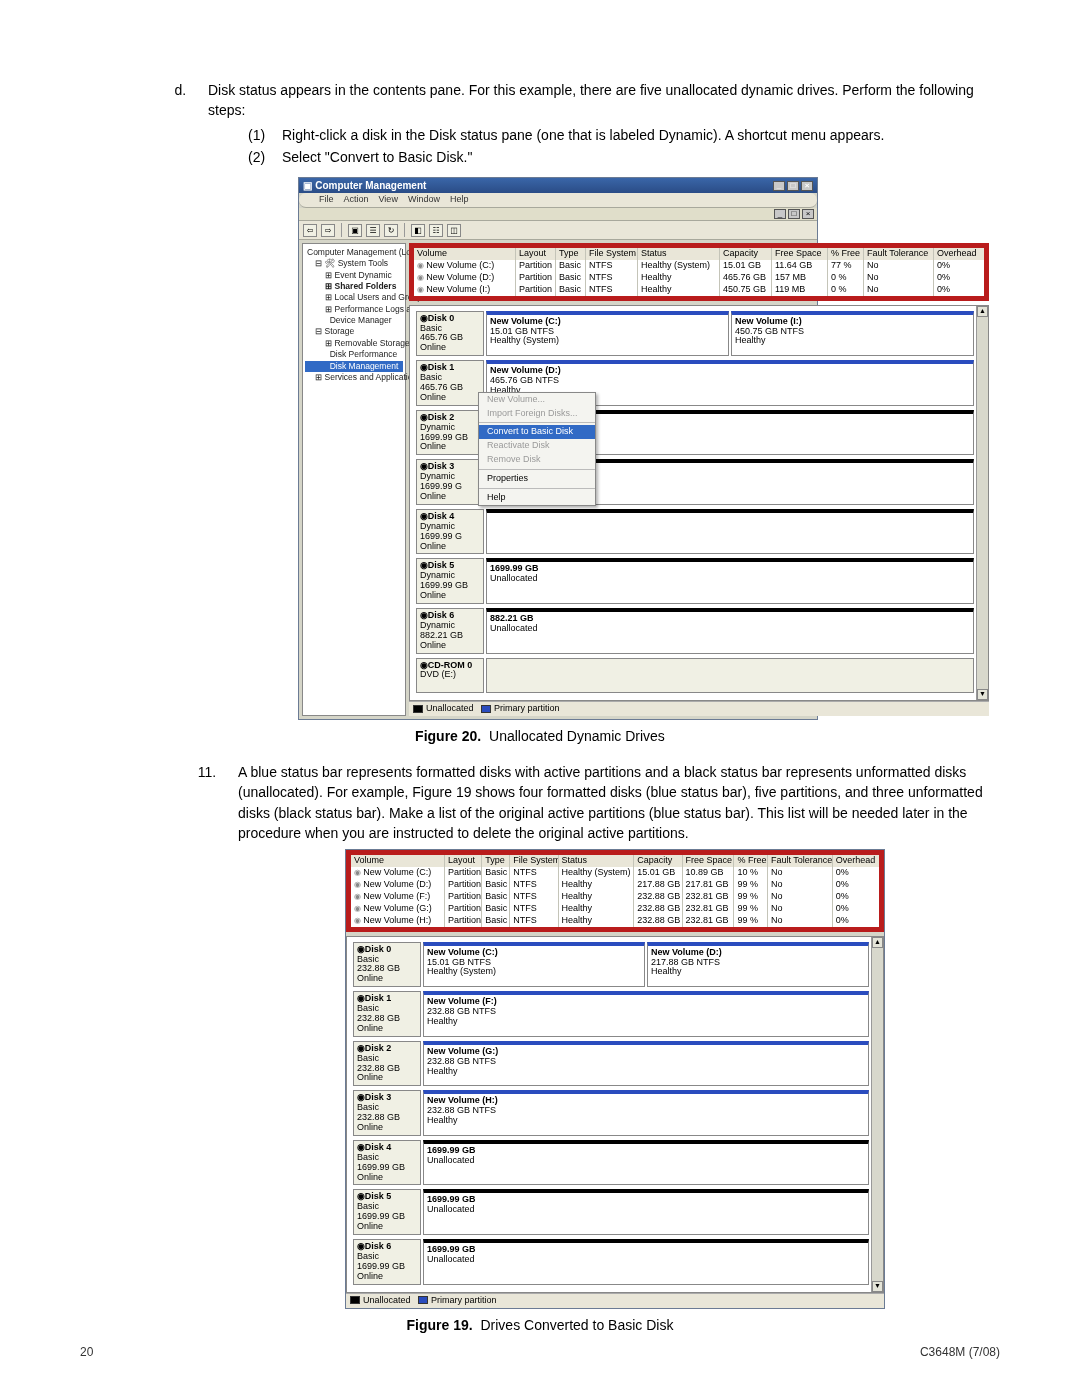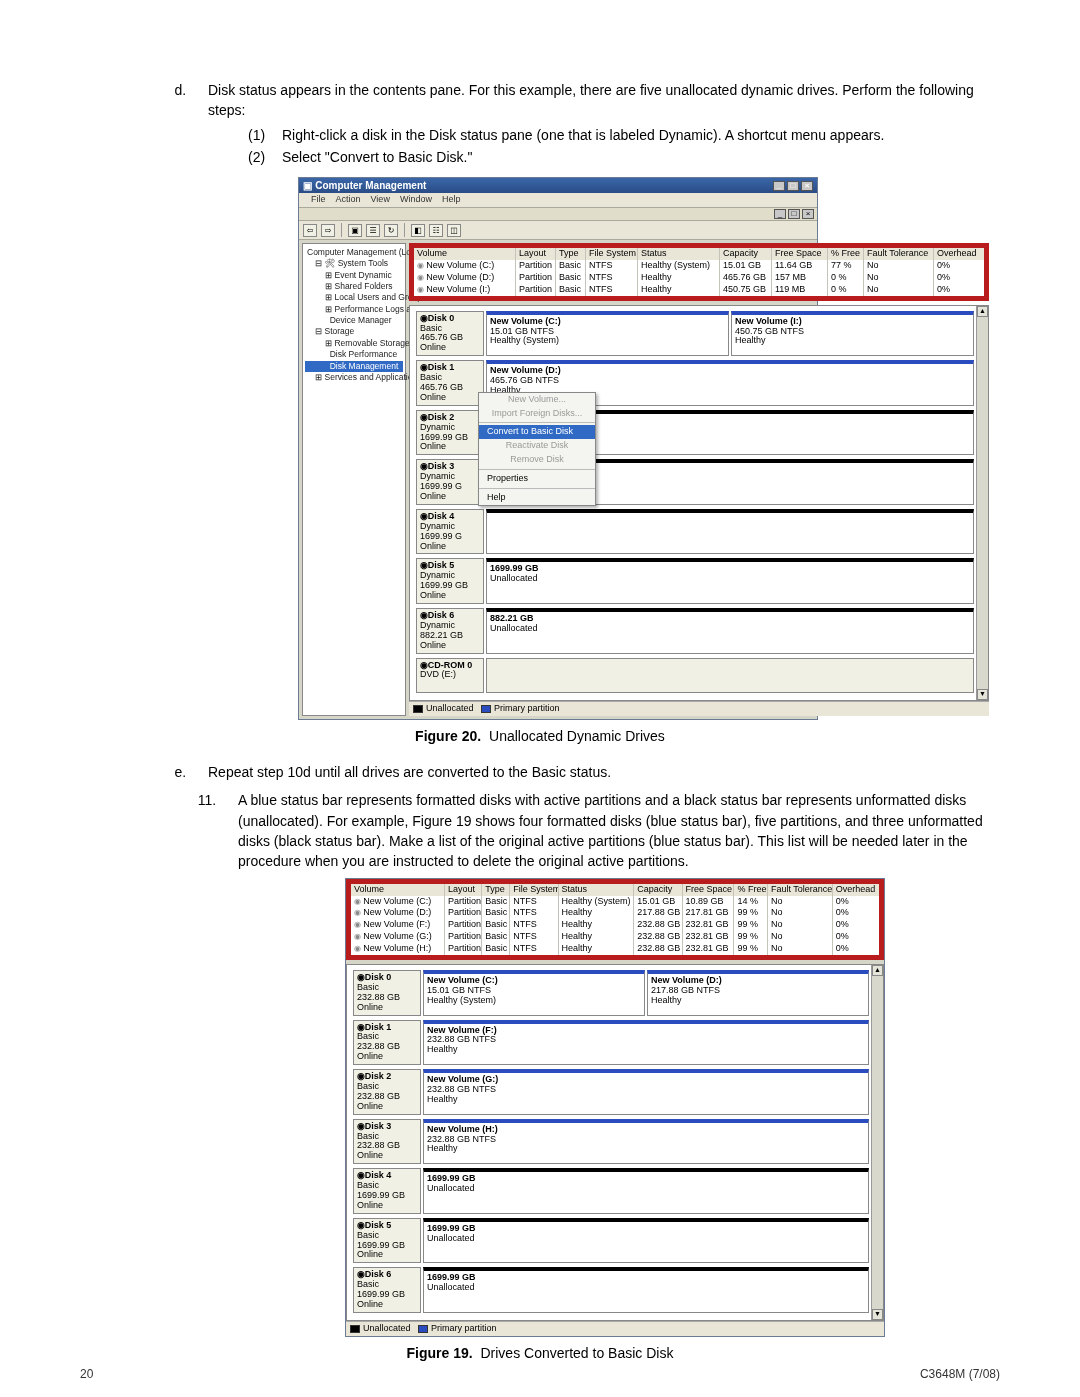--- a/index.html
+++ b/index.html
@@ -33,21 +33,21 @@
     margin: 6px auto 4px auto;
     border: 1px solid #6b7b94;
     font-family: Tahoma, Arial, sans-serif;
     font-size: 9px;
     background: #d5d5c8;
     line-height: 1.1;
   }
   .win-title { background: linear-gradient(#3a66a8,#2a4c86); color: #fff; padding: 2px 4px; display: flex; justify-content: space-between; align-items: center; font-weight: bold; font-size: 10px; }
   .win-ctrl { display:inline-flex; gap:2px; }
   .win-ctrl span { display:inline-block; width:12px; height:10px; background:#c8c8c8; border:1px solid #555; font-size:8px; text-align:center; line-height:8px; }
-  .win-menu { background:#e9e6d8; padding:2px 12px; border-bottom:1px solid #a8a89c; color:#333; }
+  .win-menu { background:#e9e6d8; padding:2px 20px; border-bottom:1px solid #a8a89c; color:#333;border-radius:7px; }
   .win-menu span { margin-right:10px; }
   .win-tools { background:#e9e6d8; padding:2px 4px; border-bottom:1px solid #a8a89c; display:flex; gap:4px; align-items:center; }
   .tb { display:inline-block; width:14px; height:13px; border:1px solid #888; background:#f0f0e4; font-size:8px; text-align:center; line-height:11px; }
   .sep{ display:inline-block; width:0; height:14px; border-left:1px solid #999; margin:0 2px; }
 
   .win-body { display:flex; }
   .win-tree { width:104px; background:#fff; border:1px solid #888; padding:3px 2px; margin:3px; font-size:8.5px; color:#222; }
   .tree-item { white-space: nowrap; padding:1px 0 1px 2px; }
   .tree-sub { padding-left:10px; }
   .tree-sel { background:#316ac5; color:#fff; }
@@ -68,21 +68,21 @@
   .diskhdr b{ display:block; }
   .partcell { flex:1; border:1px solid #888; margin-left:2px; padding:2px 3px; background:#fff; }
   .partcell.blue { border-top:4px solid #2a4cbe; }
   .partcell.black { border-top:4px solid #000; }
   .legend { padding:2px 4px; background:#e9e6d8; border-top:1px solid #aaa; }
   .lg{ display:inline-block; width:10px; height:8px; margin-right:3px; vertical-align:middle; border:1px solid #333;}
   .lg.blk{ background:#000;} .lg.blu{ background:#2a4cbe;}
 
   .ctxmenu { position:absolute; background:#f4f4f0; border:1px solid #888; box-shadow:2px 2px 3px rgba(0,0,0,.3); font-size:9px; width:118px; }
   .ctxmenu div{ padding:2px 8px; white-space:nowrap; }
-  .ctxmenu .dis{ color:#9a9a9a;text-align:center; }
+  .ctxmenu .dis{ color:#9a9a9a; }
   .ctxmenu .sel{ background:#316ac5; color:#fff; }
   .ctxmenu hr{ margin:2px 0; border:none; border-top:1px solid #bbb; }
 
   
   .win.small { width: 540px; }
   .win.big { width: 520px; }
   .mdi-bar { display:flex; justify-content:flex-end; background:#e0deca; padding:1px 3px; border-bottom:1px solid #a8a89c;}
 </style>
 </head>
 <body>
@@ -128,21 +128,21 @@
         <span class="sep"></span>
       <span class="tb">◧</span>
         <span class="tb">☷</span>
         <span class="tb">◫</span>
     </div>
     <div class="win-body">
       <div class="win-tree">
         <div class="tree-item">Computer Management (Local)</div>
         <div class="tree-item tree-sub">⊟ 🛠 <span>System Tools</span></div>
         <div class="tree-item tree-sub" style="padding-left:20px;">⊞ <span>Event Dynamic</span></div>
-        <div class="tree-item tree-sub" style="padding-left:20px;">⊞ <span>Shared Folders</span></div>
+        <div class="tree-item tree-sub" style="padding-left:20px;font-weight:bold;">⊞ <span>Shared Folders</span></div>
         <div class="tree-item tree-sub" style="padding-left:20px;">⊞ <span>Local Users and Groups</span></div>
         <div class="tree-item tree-sub" style="padding-left:20px;">⊞ <span>Performance Logs and Alerts</span></div>
         <div class="tree-item tree-sub" style="padding-left:20px;">&nbsp;&nbsp;<span>Device Manager</span></div>
         <div class="tree-item tree-sub">⊟ <span>Storage</span></div>
         <div class="tree-item tree-sub" style="padding-left:20px;">⊞ <span>Removable Storage</span></div>
         <div class="tree-item tree-sub" style="padding-left:20px;">&nbsp;&nbsp;<span>Disk Performance</span></div>
         <div class="tree-item tree-sub tree-sel" style="padding-left:20px;">&nbsp;&nbsp;<span>Disk Management</span></div>
         <div class="tree-item tree-sub">⊞ <span>Services and Applications</span></div>
       </div>
       <div class="win-main">
@@ -255,23 +255,20 @@
         <div class="legend">
           <span class="lg blk"></span><span>Unallocated</span>&nbsp;&nbsp;
           <span class="lg blu"></span><span>Primary partition</span>
         </div>
       </div>
     </div>
   </div>
 
   <p class="caption"><b>Figure 20.</b>&nbsp;&nbsp;<span>Unallocated Dynamic Drives</span></p>
 
-  <ol class="letter" start="5">
-    <li><span>Repeat step 10d until all drives are converted to the Basic status.</span></li>
-  </ol>
   <ol class="num" start="11">
     <li><span>A blue status bar represents formatted disks with active partitions and a black status bar represents unformatted disks (unallocated). For example, Figure 19 shows four formatted disks (blue status bar), five partitions, and three unformatted disks (black status bar). Make a list of the original active partitions (blue status bar). This list will be needed later in the procedure when you are instructed to delete the original active partitions.</span></li>
   </ol>
 
   <div class="win small" style="margin-left:265px;">
     <div class="vtable">
       <div class="vhead">
         <div class="c-vol">Volume</div>
           <div class="c-lay">Layout</div>
           <div class="c-typ">Type</div>
@@ -285,21 +282,21 @@
       </div>
       <div id="w2rows">
           <div class="vrow">
             <div class="c-vol">New Volume (C:)</div>
             <div class="c-lay">Partition</div>
             <div class="c-typ">Basic</div>
             <div class="c-fs">NTFS</div>
             <div class="c-st">Healthy (System)</div>
             <div class="c-cap">15.01 GB</div>
             <div class="c-fsp">10.89 GB</div>
-            <div class="c-pf">14 %</div>
+            <div class="c-pf">10 %</div>
             <div class="c-ft">No</div>
             <div class="c-oh">0%</div>
           </div>
           <div class="vrow">
             <div class="c-vol">New Volume (D:)</div>
             <div class="c-lay">Partition</div>
             <div class="c-typ">Basic</div>
             <div class="c-fs">NTFS</div>
             <div class="c-st">Healthy</div>
             <div class="c-cap">217.88 GB</div>

